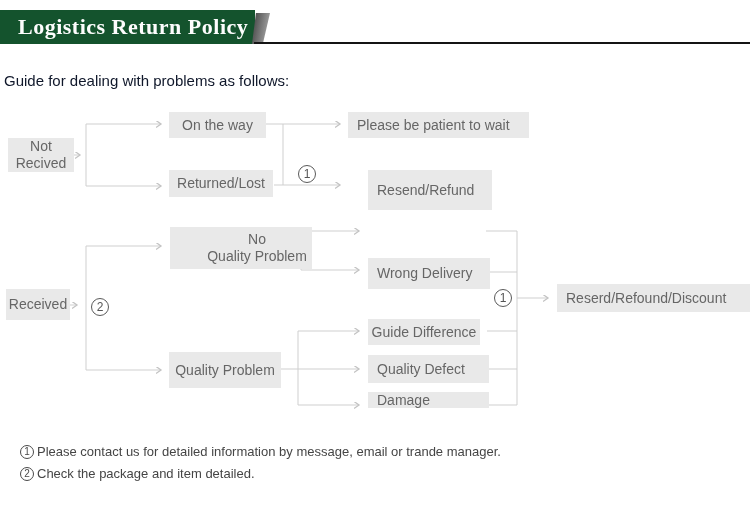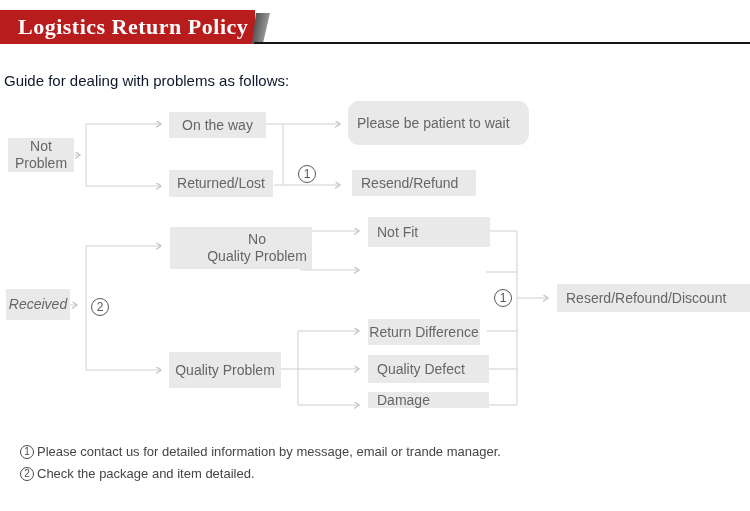--- a/index.html
+++ b/index.html
@@ -1,44 +1,44 @@
 <!DOCTYPE html>
 <html><head>
 <meta charset="utf-8">
 <style>
   html,body{margin:0;padding:0;background:#fff;}
   .canvas{
     position:relative;width:750px;height:511px;background:#ffffff;
     overflow:hidden;font-family:"Liberation Sans",sans-serif;
   }
   
-  .top-bar{position:absolute;left:0;top:10px;width:255px;height:34px;background:#b91c1c;display:flex;align-items:center;}
+  .top-bar{position:absolute;left:0;top:10px;width:255px;height:34px;background:#14532d;display:flex;align-items:center;}
   .top-bar-title{padding-left:18px;font-family:"Liberation Serif",serif;font-weight:bold;font-size:22px;color:#fdfdfd;letter-spacing:.5px;white-space:nowrap;}
   .top-bar-wedge{position:absolute;left:252px;top:13px;width:18px;height:31px;
     background:linear-gradient(100deg,#3e3e3e 0%,#a8a8a8 90%);
     clip-path:polygon(22% 0,100% 0,60% 100%,0% 100%);}
   .top-bar-rule{position:absolute;left:254px;top:42px;width:496px;height:2px;background:#141414;}
   .intro{position:absolute;left:4px;top:72px;font-size:15px;color:#0f172a;}
   
   .node{
     position:absolute;background:#e9e9e9;color:#666;font-size:14px;
     display:flex;align-items:center;justify-content:center;text-align:center;
     white-space:pre-line;line-height:17px;
   }
   .node::after{ 
     content:"";position:absolute;z-index:-1;right:-6px;bottom:-5px;width:16px;height:72%;
     background:linear-gradient(105deg,#d0d0d0,#e8e8e8);transform:skewX(-32deg);
   }
   .node.pad{justify-content:flex-start;text-align:left;padding-left:9px;}
   #node-not-received{left:8px;top:138px;width:66px;height:34px;}
   #node-on-the-way{left:169px;top:112px;width:97px;height:26px;}
   #node-returned-lost{left:169px;top:170px;width:104px;height:27px;}
-  #node-please-wait{left:348px;top:101px;width:172px;height:44px;border-radius:11px;}
-  #node-resend-refund{left:352px;top:170px;width:115px;height:26px;}
-  #node-received{left:6px;top:289px;width:64px;height:31px;font-style:italic;}
+  #node-please-wait{left:348px;top:112px;width:172px;height:26px;}
+  #node-resend-refund{left:368px;top:170px;width:115px;height:40px;}
+  #node-received{left:6px;top:289px;width:64px;height:31px;}
   #node-no-quality-problem{left:170px;top:227px;width:110px;height:42px;padding-left:32px;}
   #node-quality-problem{left:169px;top:352px;width:112px;height:36px;}
   #node-not-fit{left:368px;top:217px;width:113px;height:30px;}
   #node-wrong-delivery{left:368px;top:258px;width:113px;height:31px;}
   #node-color-difference{left:368px;top:319px;width:112px;height:26px;}
   #node-quality-defect{left:368px;top:355px;width:112px;height:28px;}
   #node-damage{left:368px;top:392px;width:112px;height:16px;}
   #node-result{left:557px;top:284px;width:215px;height:28px;white-space:nowrap;}
   
   .connectors{position:absolute;left:0;top:0;}
@@ -109,31 +109,31 @@
       <path d="M486,231 H517"></path>
       <path d="M486,272 H517"></path>
       <path d="M487,331 H517"></path>
       <path d="M487,369 H517"></path>
       <path d="M487,405 H517"></path>
       <path d="M517,298 H548" marker-end="url(#arr)"></path>
     </g>
   </svg>
 
   <div class="node" id="node-not-received">Not
-Problem</div>
+Recived</div>
   <div class="node" id="node-on-the-way">On the way</div>
   <div class="node" id="node-returned-lost">Returned/Lost</div>
   <div class="node pad" id="node-please-wait">Please be patient to wait</div>
   <div class="node pad" id="node-resend-refund">Resend/Refund</div>
   <div class="node" id="node-received">Received</div>
   <div class="node" id="node-no-quality-problem">No
 Quality Problem</div>
   <div class="node" id="node-quality-problem">Quality Problem</div>
-  <div class="node pad" id="node-not-fit">Not Fit</div>
-  <div class="node" id="node-color-difference">Return Difference</div>
+  <div class="node pad" id="node-wrong-delivery">Wrong Delivery</div>
+  <div class="node" id="node-color-difference">Guide Difference</div>
   <div class="node pad" id="node-quality-defect">Quality Defect</div>
   <div class="node pad" id="node-damage">Damage</div>
   <div class="node pad" id="node-result">Reserd/Refound/Discount</div>
 
   <div class="num-circle" id="marker-step1-top">1</div>
   <div class="num-circle" id="marker-step2">2</div>
   <div class="num-circle" id="marker-step1-right">1</div>
 
   <div class="note" id="note-1">
     <span class="note-circle">1</span>

